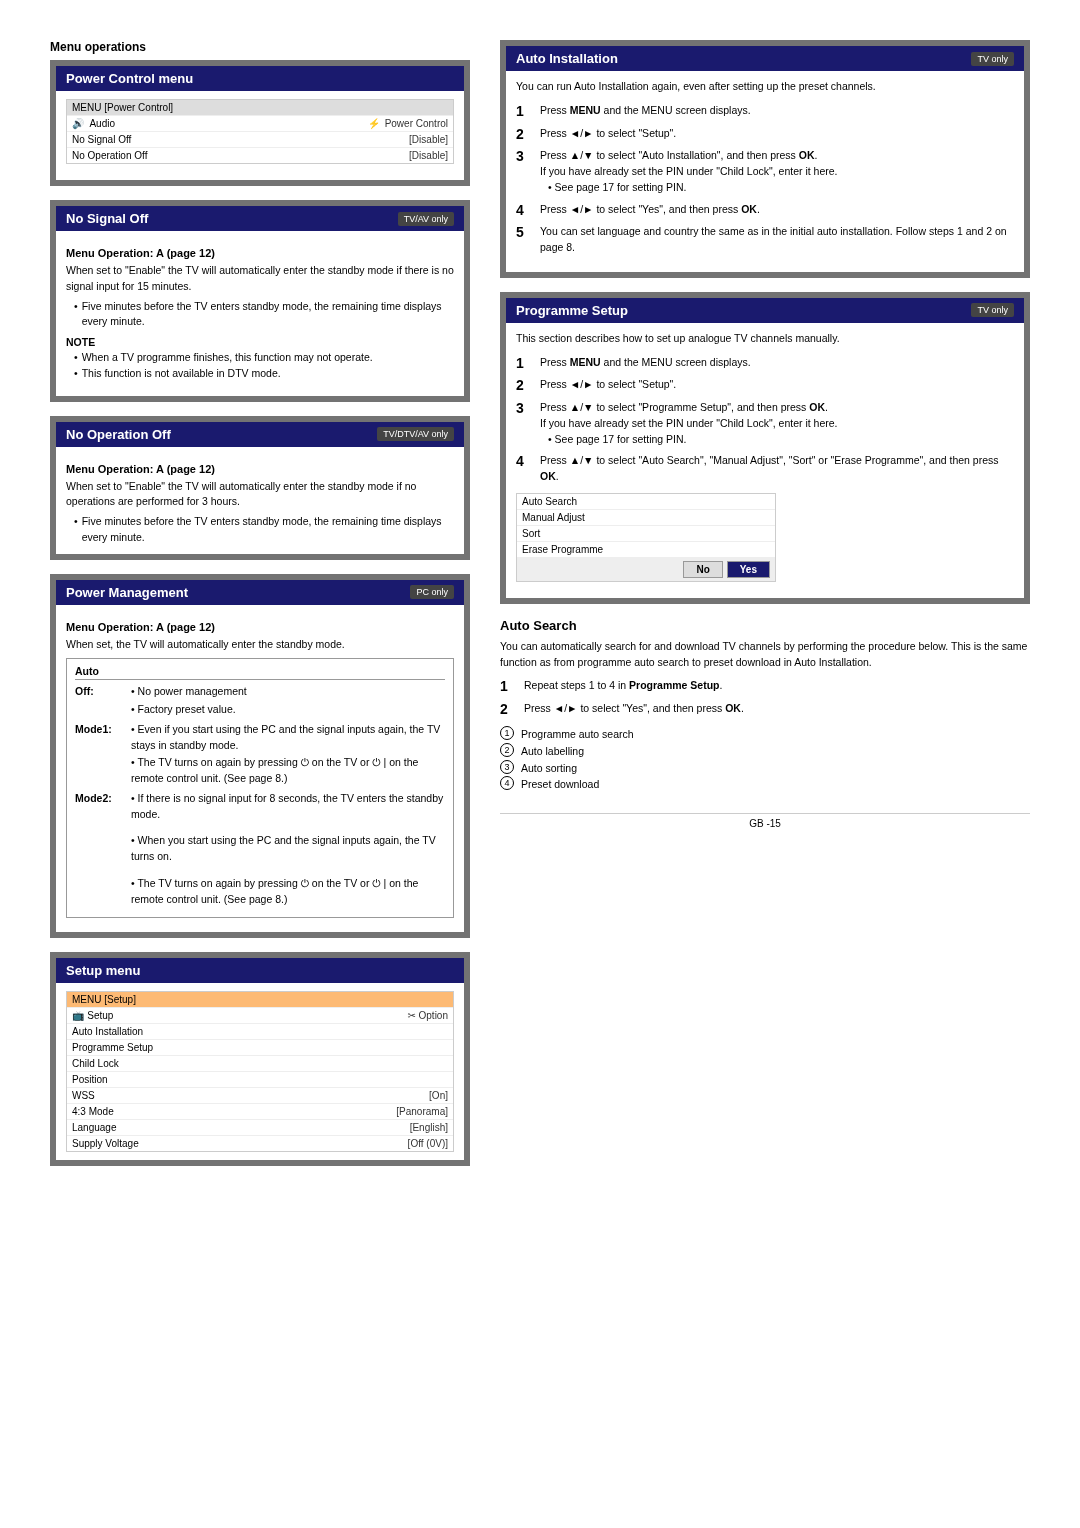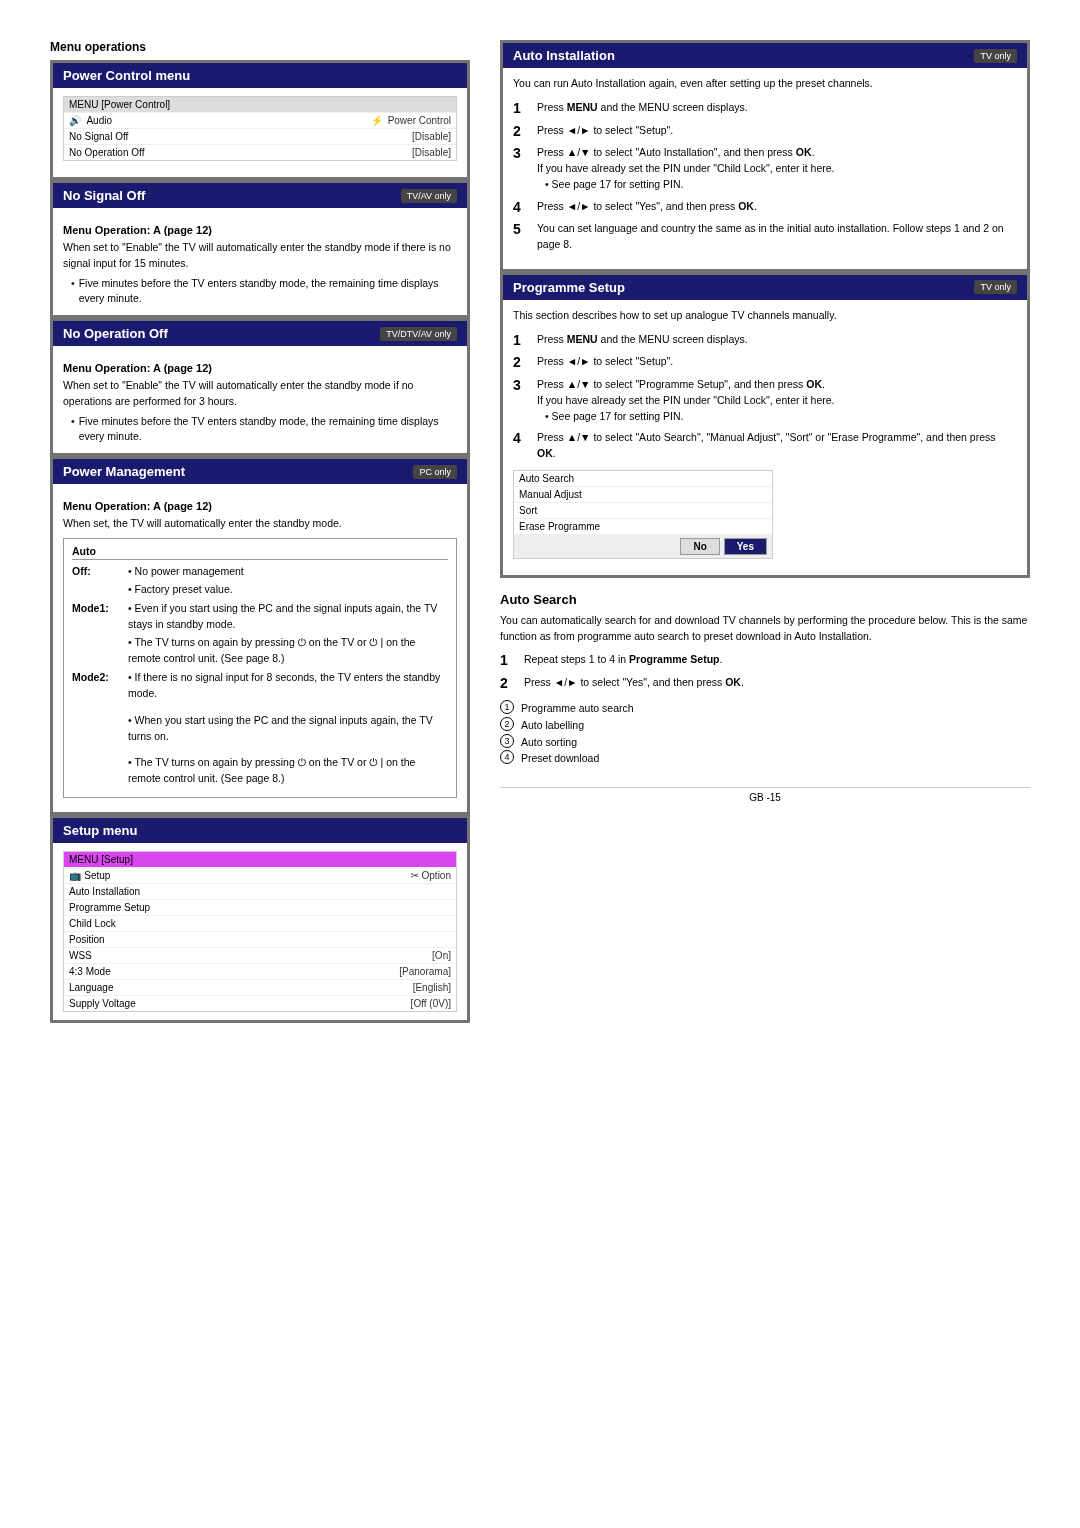--- a/index.html
+++ b/index.html
@@ -22,21 +22,22 @@
     }
     .right-col {
       flex: 1;
     }
     .menu-ops-title {
       font-weight: bold;
       font-size: 12px;
       margin-bottom: 6px;
     }
     .section-box {
-      border: 3px solid #737373;
+      border: 6px solid #737373;
+      margin-bottom: 14px;
     }
     .section-header {
       background: #1a1a6e;
       color: #fff;
       font-weight: bold;
       font-size: 13px;
       padding: 5px 10px;
       display: flex;
       align-items: center;
       justify-content: space-between;
@@ -205,21 +206,21 @@
       font-size: 10.5px;
       line-height: 1.6;
     }
     .setup-menu-table {
       border: 1px solid #ccc;
       width: 100%;
       font-size: 10px;
       margin-bottom: 0;
     }
     .setup-header-row {
-      background: #d946ef;
+      background: #fdba74;
       padding: 2px 5px;
       display: flex;
       gap: 10px;
     }
     .setup-row {
       display: flex;
       padding: 2px 5px;
       border-top: 1px solid #eee;
     }
     .setup-row .setup-val {
@@ -272,20 +273,25 @@
 
     <div class="section-box">
       <div class="section-header">
         <span>No Signal Off</span>
         <span class="badge">TV/AV only</span>
       </div>
       <div class="section-content">
         <div class="subsection-title">Menu Operation: A (page 12)</div>
         <div class="body-text">When set to "Enable" the TV will automatically enter the standby mode if there is no signal input for 15 minutes.</div>
         <div class="bullet-item">Five minutes before the TV enters standby mode, the remaining time displays every minute.</div>
+        <div class="note-block">
+          <div class="note-title">NOTE</div>
+          <div class="bullet-item">When a TV programme finishes, this function may not operate.</div>
+          <div class="bullet-item">This function is not available in DTV mode.</div>
+        </div>
       </div>
     </div>
 
     <div class="section-box">
       <div class="section-header">
         <span>No Operation Off</span>
         <span class="badge">TV/DTV/AV only</span>
       </div>
       <div class="section-content">
         <div class="subsection-title">Menu Operation: A (page 12)</div>

